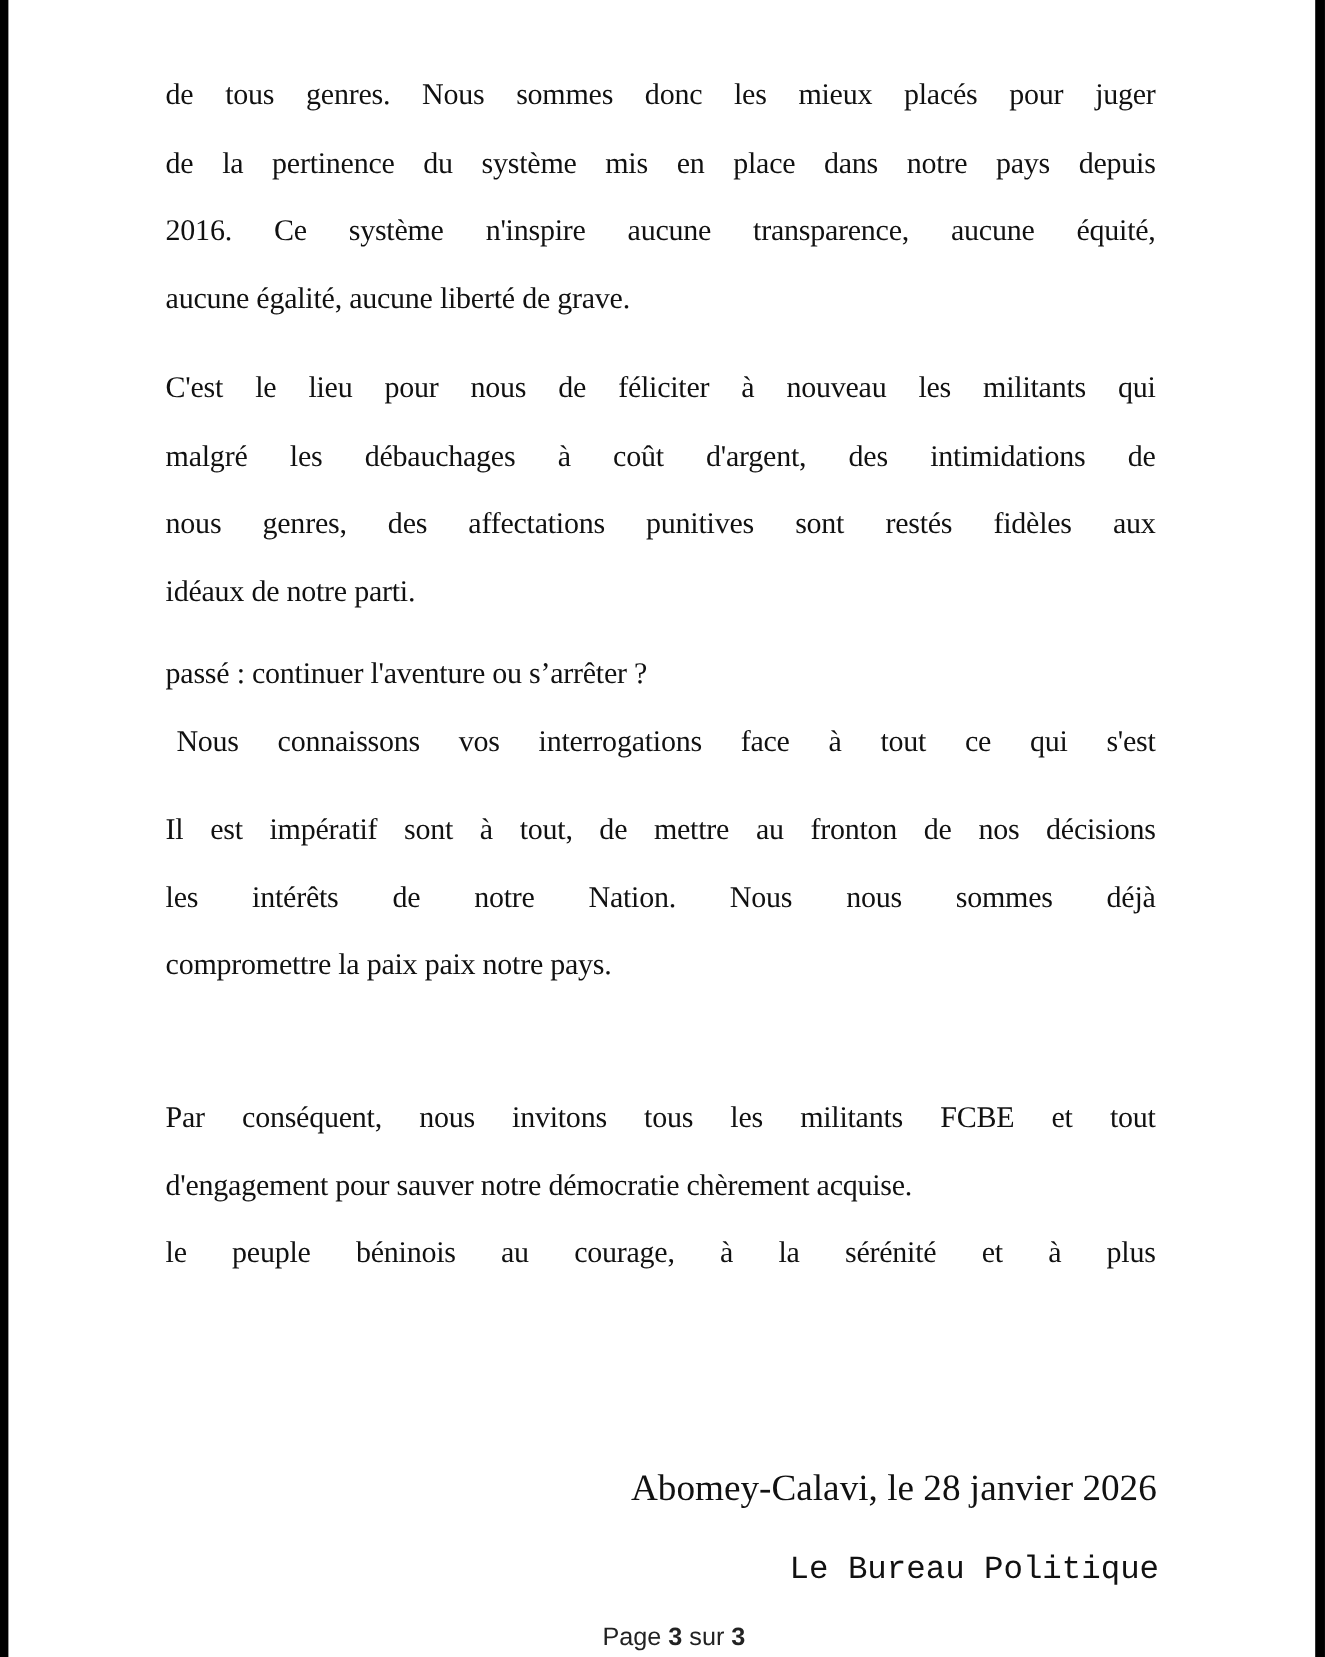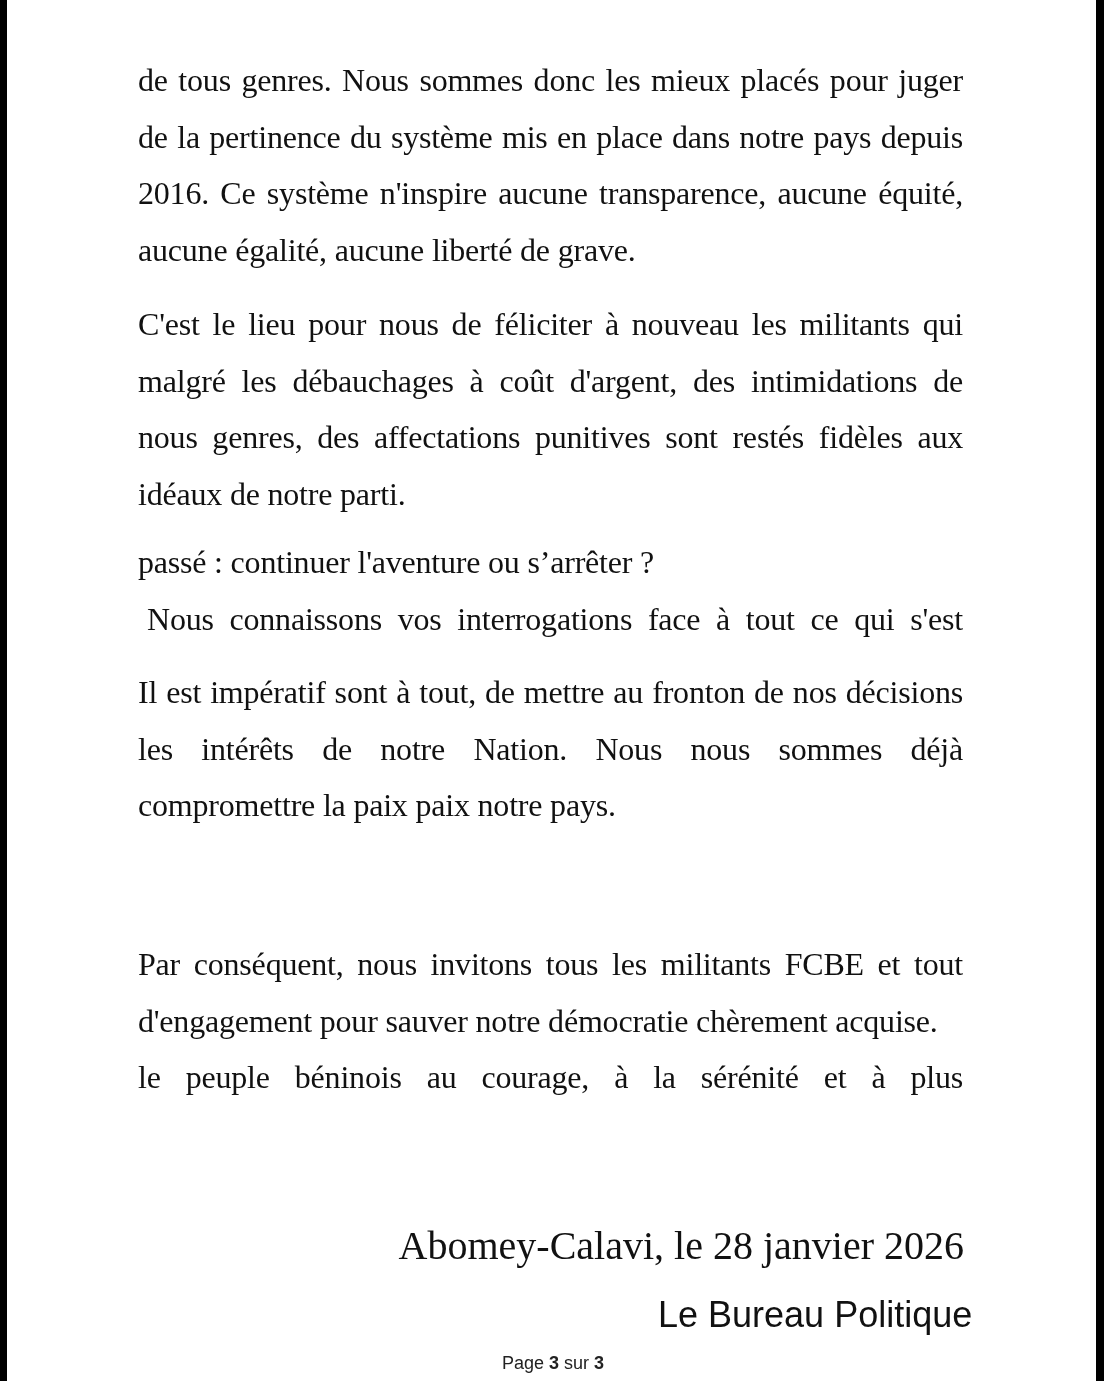--- a/index.html
+++ b/index.html
@@ -19,21 +19,21 @@
       top: 0;
       width: 1089px;
       height: 1381px;
       background: #ffffff;
     }
     .body-text {
       position: absolute;
       left: 131px;
       width: 825px;
       font-family: "Liberation Serif", serif;
-      font-size: 32px;
+      font-size: 25px;
       line-height: 56.5px;
       color: #111111;
       text-align: justify;
       letter-spacing: -0.2px;
     }
     .para {
       margin: 0;
       text-align: justify;
       text-align-last: left;
     }
@@ -43,49 +43,49 @@
       text-align-last: justify;
       white-space: nowrap;
     }
     .para .ln.last {
       text-align-last: left;
     }
     .p1 { top: 52px; }
     .p2 { top: 296px; }
     .p3 { top: 534px; }
     .p4 { top: 664px; }
-    .p5 { top: 936px; }
+    .p5 { top: 904px; }
     .p6 { top: 1089px; }
 
     .p3 .ln.first { padding-left: 9px; }
 
     .date-line {
       position: absolute;
       top: 1222px;
       right: 132px;
       font-family: "Liberation Serif", serif;
-      font-size: 40px;
+      font-size: 31px;
       color: #111111;
       white-space: nowrap;
     }
     .signature {
       position: absolute;
       top: 1294px;
       left: 651px;
-      font-family: Liberation Sans, sans-serif;
-      font-size: 36px;
+      font-family: Liberation Mono, monospace;
+      font-size: 27px;
       color: #111111;
       white-space: nowrap;
     }
     .page-footer {
       position: absolute;
       top: 1353px;
       left: 495px;
       font-family: "Liberation Sans", sans-serif;
-      font-size: 18px;
+      font-size: 21px;
       color: #222222;
       white-space: nowrap;
     }
     .page-footer b { font-weight: bold; }
   </style>
 </head>
 <body>
 
 <div class="page">
 

